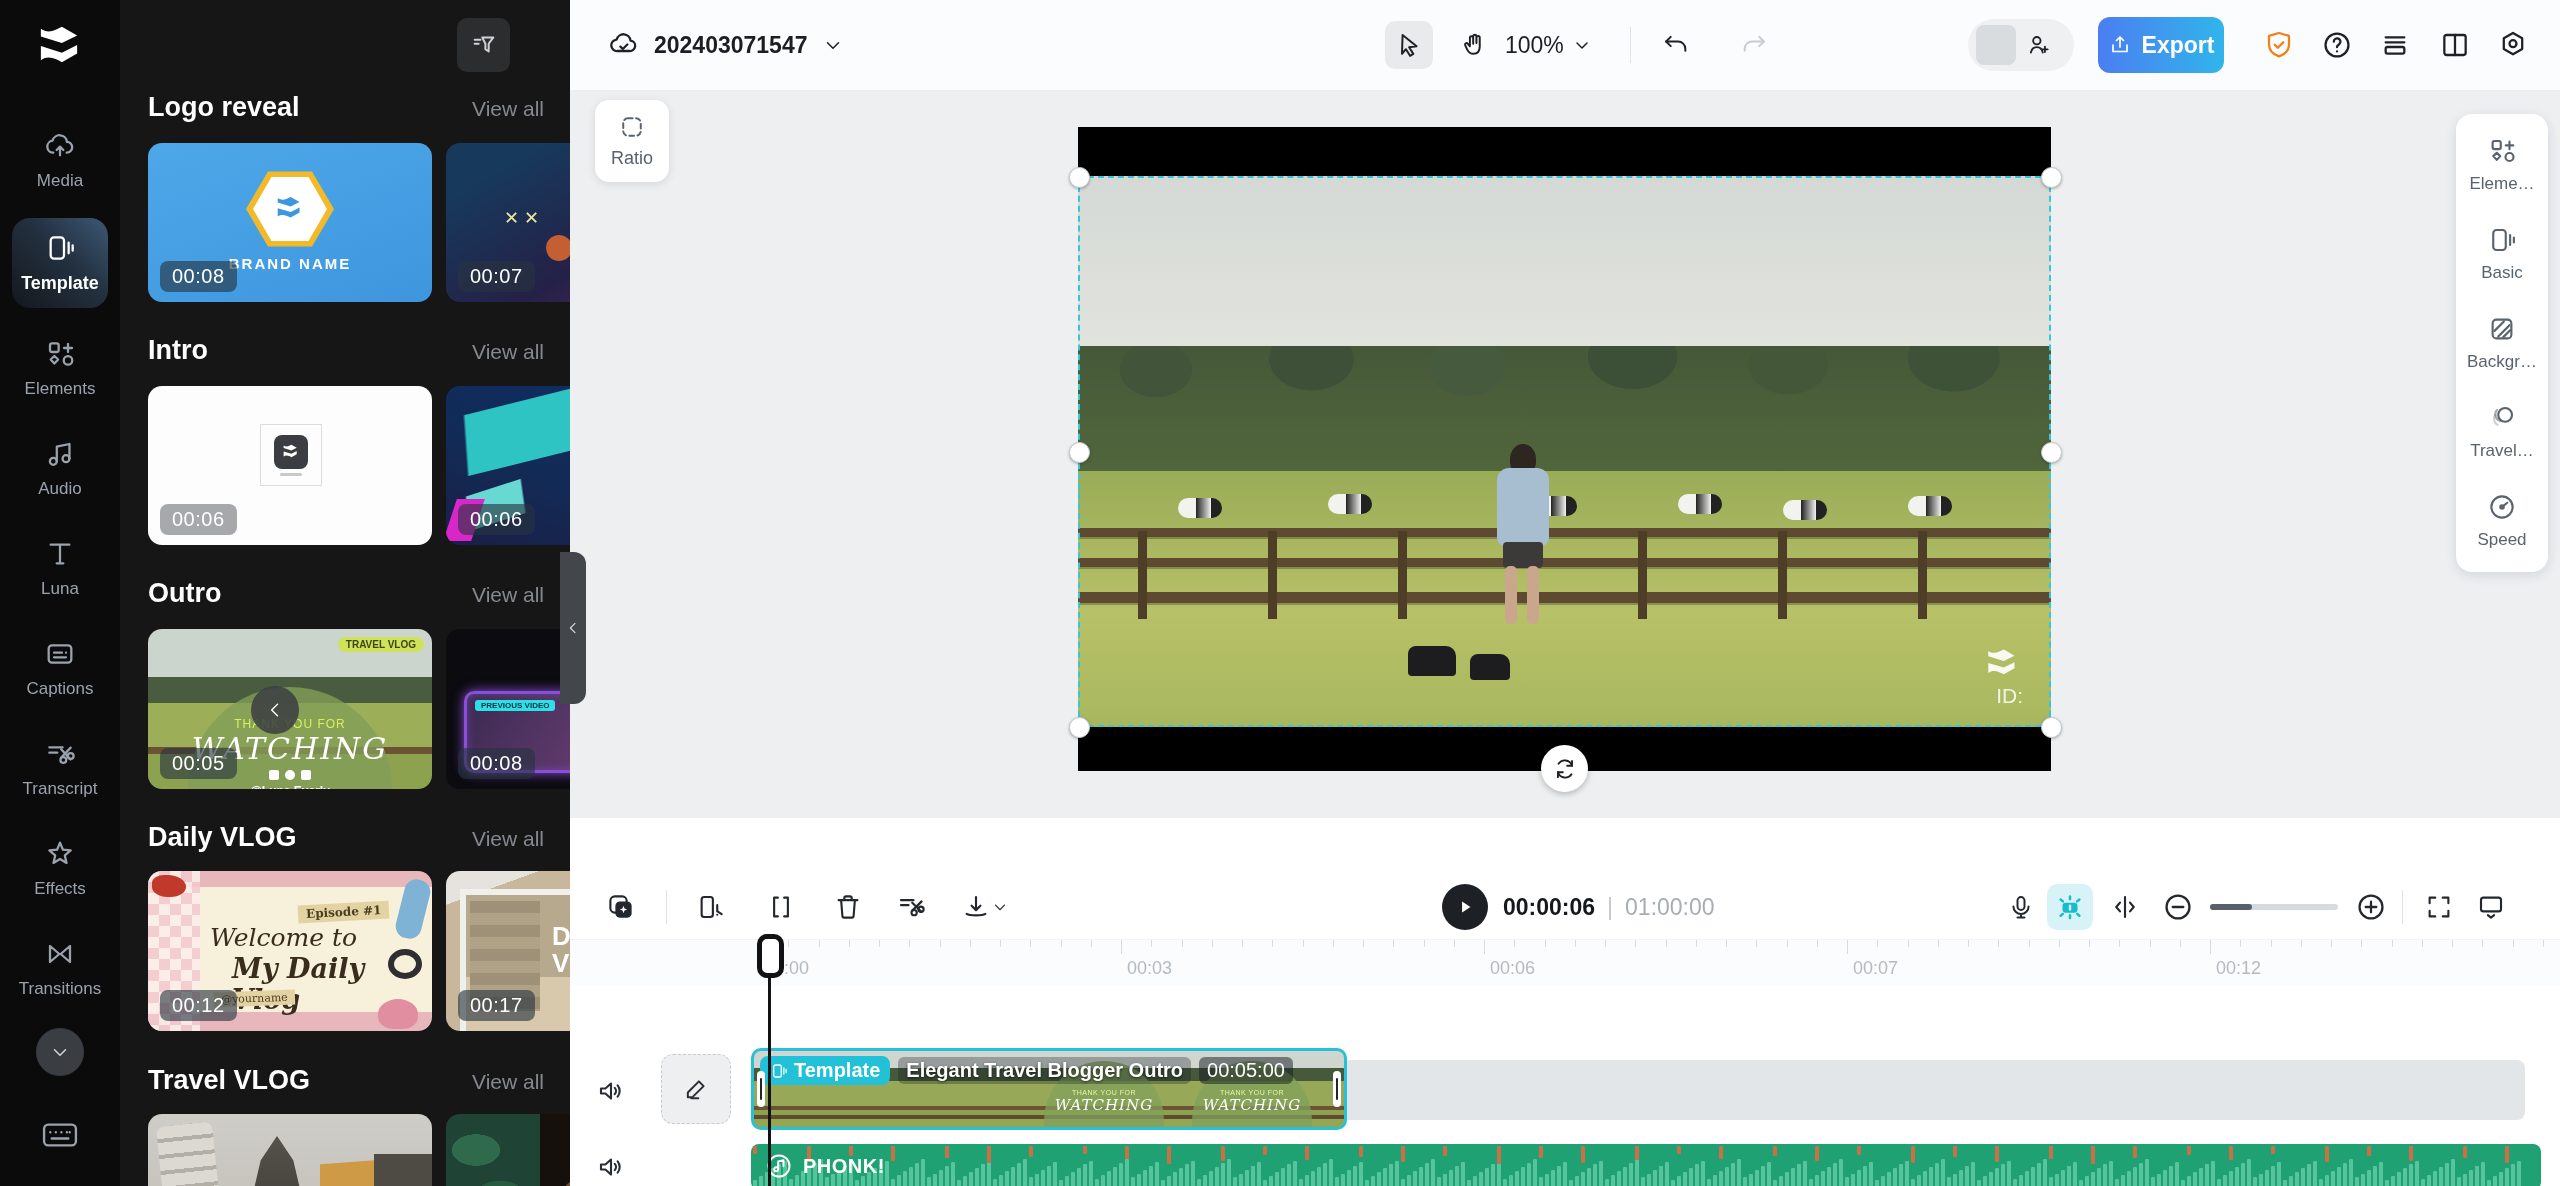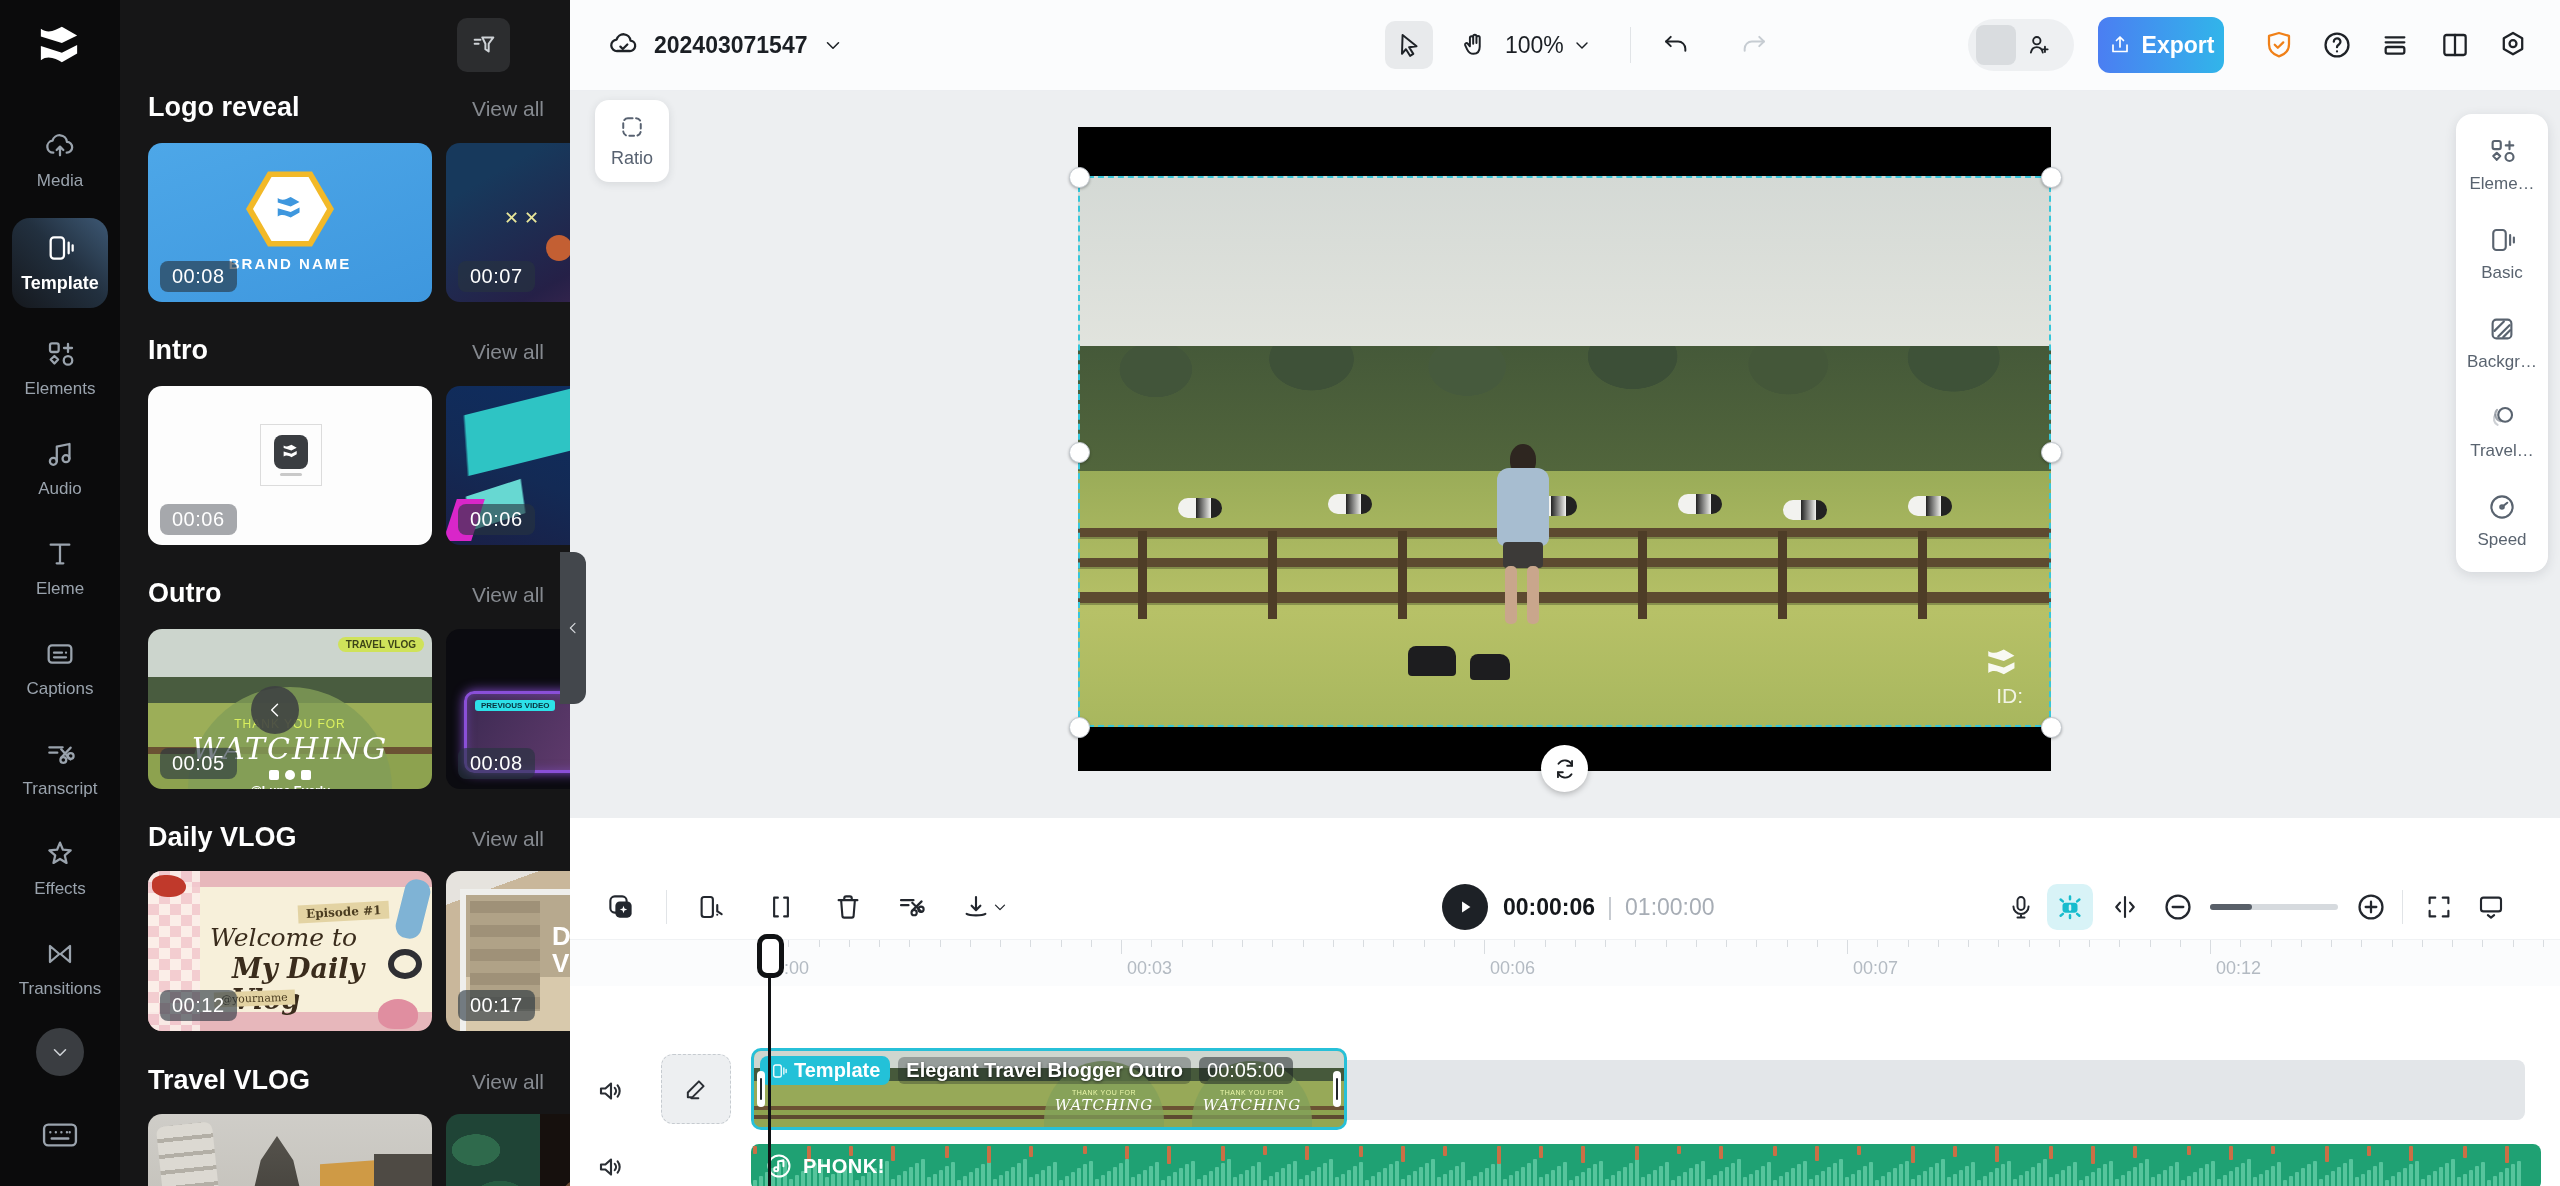--- a/index.html
+++ b/index.html
@@ -166,21 +166,21 @@
           <circle cx="7" cy="17.5" r="2.6"></circle>
           <circle cx="16.5" cy="15.5" r="2.6"></circle>
           <path d="M9.6 17.5V6.5l9.5-2v11"></path>
         </svg>
       <span class="lbl">Audio</span>
     </div>
     <div class="rail-item" style="top:538px">
       <svg class="ic" width="32" height="32" viewBox="0 0 24 24">
           <path d="M5 5h14M12 5v14M9.5 19h5"></path>
         </svg>
-      <span class="lbl">Eleme</span>
+      <span class="lbl">Luna</span>
     </div>
     <div class="rail-item" style="top:638px">
       <svg class="ic" width="32" height="32" viewBox="0 0 24 24">
           <rect x="3.5" y="5.5" width="17" height="13" rx="2.5"></rect>
           <path d="M7.5 11h6M16.5 11h.01M7.5 14.5h9"></path>
         </svg>
       <span class="lbl">Captions</span>
     </div>
     <div class="rail-item" style="top:738px">
       <svg class="ic" width="32" height="32" viewBox="0 0 24 24">

